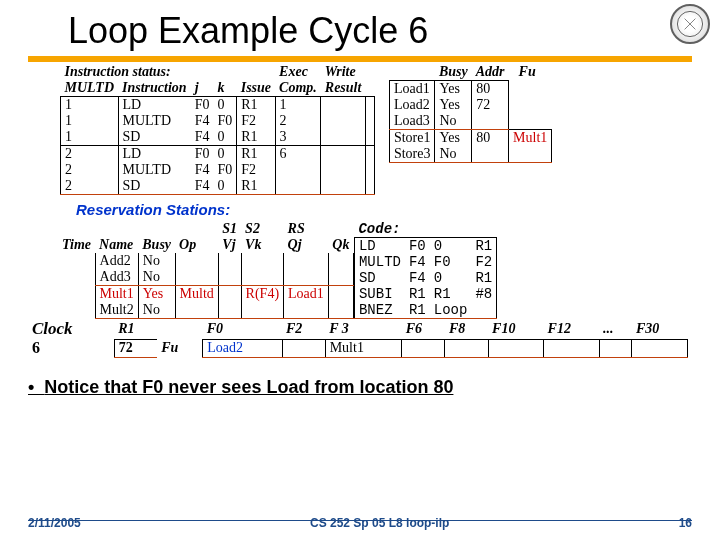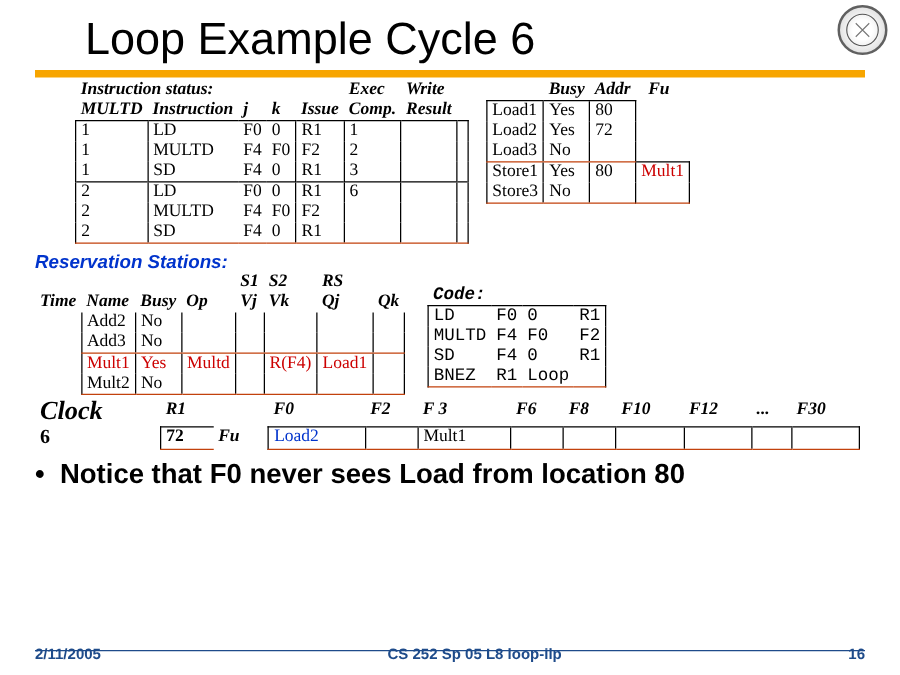--- a/index.html
+++ b/index.html
@@ -2,35 +2,35 @@
 <html><head>
 <meta charset="utf-8">
 <style>
   * { margin:0; padding:0; box-sizing:border-box; }
   body { width:720px; height:540px; background:#fff; font-family:Arial,Helvetica,sans-serif; position:relative; overflow:hidden; }
   .slide { position:absolute; inset:0; padding:8px 28px 0 28px; }
   .title { font-size:36px; font-weight:normal; color:#000; margin-left:40px; margin-top:2px; }
   .orange-bar { height:6px; background:#f7a500; margin:4px 0 2px 0; }
   .seal { position:absolute; top:4px; right:10px; width:40px; height:40px; border-radius:50%; border:2px solid #606060; background:radial-gradient(circle,#fff 30%,#ddd 80%); }
   .seal svg { width:100%; height:100%; }
-  .blue { color:#0033cc; }
+  .blue { color:#0033cc;margin-left:48px; }
   .red { color:#cc0000; }
   .sec { font-style:italic; font-weight:bold; font-size:15px; margin-top:6px; }
   .tbl { border-collapse:collapse; font-family:"Times New Roman",serif; font-size:14px; }
   .tbl td { padding:0 4px; white-space:nowrap; text-align:left; }
   .tbl th { padding:0 4px; white-space:nowrap; text-align:left; font-style:italic; font-weight:bold; }
   .bt { border-top:1px solid #000; }
   .bb { border-bottom:1px solid #c2410c; }
   .bl { border-left:1px solid #000; }
   .br { border-right:1px solid #000; }
   .c { text-align:center; }
   .bold { font-weight:bold; }
   .ital { font-style:italic; }
-  .row-area { display:flex; gap:18px; align-items:center; }
-  .bullet { font-size:22px; font-weight:bold; margin-top:6px; font-family:Arial,sans-serif; }
+  .row-area { display:flex; align-items:flex-end;margin-left:30px; }
+  .bullet { font-size:18px; font-weight:bold; margin-top:19px; font-family:Arial,sans-serif;text-decoration:underline; }
   .footer { position:absolute; bottom:6px; left:0; right:0; display:flex; justify-content:space-between; padding:4px 28px; font-size:12px; color:#1E4B8A; font-weight:bold; font-family:Arial,sans-serif; }
   .footer-line { position:absolute; bottom:19px; left:28px; right:28px; border-top:1px solid #1E4B8A; }
 </style>
 </head>
 <body>
 <div class="slide">
   <div class="seal">
     <svg viewBox="0 0 40 40">
         <circle cx="20" cy="20" r="14" fill="none" stroke="#555" stroke-width="1"></circle>
         <path d="M14 26 L26 14 M14 14 L26 26" stroke="#777" stroke-width="1"></path>
@@ -248,33 +248,39 @@
             <td class="c">F0</td>
             <td class="br">F2</td>
           </tr>
       <tr>
             <td class="bl">SD</td>
             <td>F4</td>
             <td class="c">0</td>
             <td class="br">R1</td>
           </tr>
       <tr>
+            <td class="bl">SUBI</td>
+            <td>R1</td>
+            <td class="c">R1</td>
+            <td class="br">#8</td>
+          </tr>
+      <tr>
             <td class="bl bb">BNEZ</td>
             <td class="bb">R1</td>
             <td class="bb c">Loop</td>
             <td class="bb br"></td>
           </tr>
     </tbody>
       </table>
   </div>
 
   <table class="tbl" style="width:660px;">
     <tbody>
         <tr>
-      <th class="ital bold" style="font-size:21px;">Clock</th>
+      <th class="ital bold" style="font-size:17px;">Clock</th>
       <th class="c">R1</th>
       <th></th>
       <th class="ital bold c">F0</th>
       <th class="ital bold c">F2</th>
       <th class="ital bold c">F 3</th>
       <th class="ital bold c">F6</th>
       <th class="ital bold c">F8</th>
       <th class="ital bold c">F10</th>
       <th class="ital bold c">F12</th>
       <th class="ital bold c">...</th>

